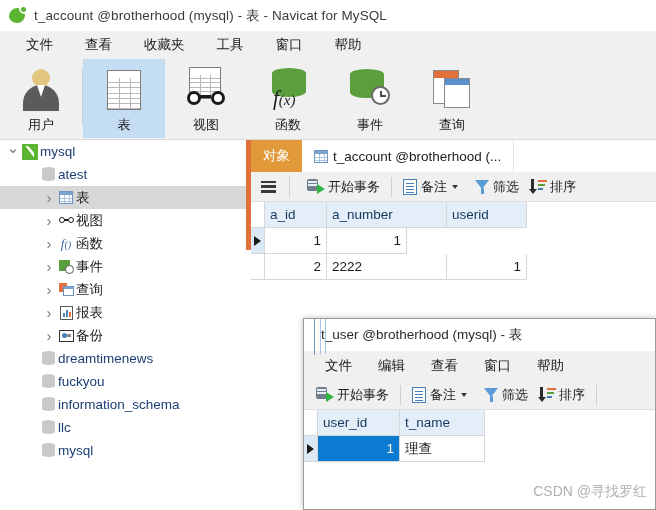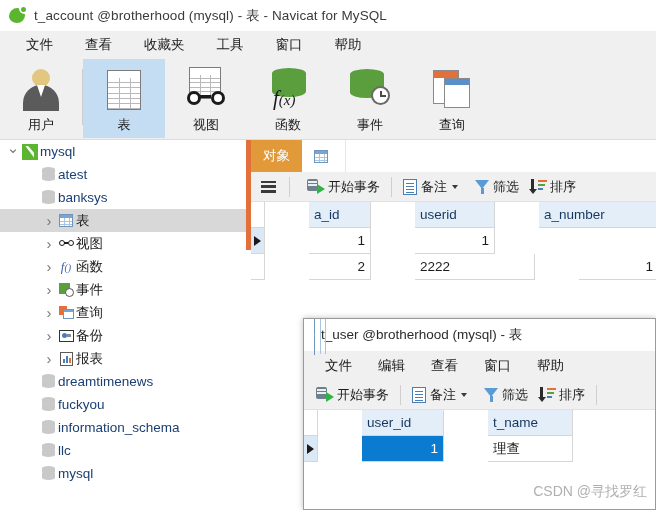--- a/index.html
+++ b/index.html
@@ -316,21 +316,21 @@
     border-top: 4.5px solid #3a3a3a;
   }
 
   
   .grid { position: absolute; left: 0; top: 62px; width: 405px; }
   .grow { display: flex; height: 26px; }
   .gcell {
     border-right: 1px solid #d6d6d6; border-bottom: 1px solid #d6d6d6;
     font-size: 13.5px; color: #1b1b1b;
     display: flex; align-items: center; padding: 0 5px;
-    background: #ffffff; white-space: nowrap; margin-left: 44px;
+    background: #ffffff; white-space: nowrap;
   }
   .gcell.hdr { background: #e3eef8; color: #15375e; }
   .gcell.num { justify-content: flex-end; }
   .gutter {
     width: 14px; flex: 0 0 14px; border-right: 1px solid #d6d6d6;
     border-bottom: 1px solid #d6d6d6; background: #ffffff;
     display: flex; align-items: center; justify-content: center;
   }
   .gutter.hdr { background: #ffffff; border-bottom: 1px solid #d6d6d6; }
   .gutter.cur { background: #dbe9f6; }
@@ -516,34 +516,20 @@
           <span class="db-small">
             <i class="d" style="top:0;background:#c9c9c9"></i>
             <i class="b" style="top:2.3px;height:4px;background:#c9c9c9"></i>
             <i class="d" style="top:4.6px;background:#c9c9c9"></i>
             <i class="b" style="top:6.9px;height:4px;background:#c9c9c9"></i>
             <i class="d" style="top:9.2px;background:#c9c9c9"></i>
           </span>
         </span>
         <span class="label">atest</span>
       </div>
-      <div class="tree-row">
-        <span style="width: 24px; flex: 0 0 auto;"></span>
-        <span class="chev "></span>
-        <span class="tico">
-          <span class="db-small">
-            <i class="d" style="top:0;background:#c9c9c9"></i>
-            <i class="b" style="top:2.3px;height:4px;background:#c9c9c9"></i>
-            <i class="d" style="top:4.6px;background:#c9c9c9"></i>
-            <i class="b" style="top:6.9px;height:4px;background:#c9c9c9"></i>
-            <i class="d" style="top:9.2px;background:#c9c9c9"></i>
-          </span>
-        </span>
-        <span class="label">banksys</span>
-      </div>
       <div class="tree-row sel">
         <span style="width: 42px; flex: 0 0 auto;"></span>
         <span class="chev right"></span>
         <span class="tico">
           <span class="grid-small">
             <i class="hh" style="display:block"></i>
             <i class="lv" style="left:4px"></i>
             <i class="lv" style="left:9px"></i>
             <i class="lh" style="top:6px"></i>
             <i class="lh" style="top:9px"></i>
@@ -592,38 +578,38 @@
               <i class="hh" style="display:block"></i>
             </span>
           </span>
         </span>
         <span class="label dark">查询</span>
       </div>
       <div class="tree-row">
         <span style="width: 42px; flex: 0 0 auto;"></span>
         <span class="chev right"></span>
         <span class="tico">
-          <span class="mini-backup">
-            <i class="bd"></i>
-            <i class="bs"></i>
-          </span>
-        </span>
-        <span class="label dark">备份</span>
-      </div>
-      <div class="tree-row">
-        <span style="width: 42px; flex: 0 0 auto;"></span>
-        <span class="chev right"></span>
-        <span class="tico">
           <span class="mini-report">
             <i class="rb1"></i>
             <i class="rb2"></i>
             <i class="rb3"></i>
           </span>
         </span>
         <span class="label dark">报表</span>
+      </div>
+      <div class="tree-row">
+        <span style="width: 42px; flex: 0 0 auto;"></span>
+        <span class="chev right"></span>
+        <span class="tico">
+          <span class="mini-backup">
+            <i class="bd"></i>
+            <i class="bs"></i>
+          </span>
+        </span>
+        <span class="label dark">备份</span>
       </div>
       <div class="tree-row">
         <span style="width: 24px; flex: 0 0 auto;"></span>
         <span class="chev "></span>
         <span class="tico">
           <span class="db-small">
             <i class="d" style="top:0;background:#c9c9c9"></i>
             <i class="b" style="top:2.3px;height:4px;background:#c9c9c9"></i>
             <i class="d" style="top:4.6px;background:#c9c9c9"></i>
             <i class="b" style="top:6.9px;height:4px;background:#c9c9c9"></i>
@@ -707,20 +693,21 @@
       <div class="tab active">
         <span class="tab-ic">
           <span class="grid-small">
               <i class="hh" style="display:block"></i>
             <i class="lv" style="left:4px"></i>
               <i class="lv" style="left:9px"></i>
             <i class="lh" style="top:6px"></i>
               <i class="lh" style="top:9px"></i>
             </span>
         </span>
+        <span>t_account @brotherhood (...</span>
       </div>
       <div class="tab-filler"></div>
     </div>
 
     <div class="tbar">
       <div class="tb-btn" style="padding:0 8px 0 10px;">
         <span class="hamburger">
             <i></i>
             <i></i>
             <i></i>
@@ -760,22 +747,22 @@
             <i class="l3"></i>
         </span>
         <span>排序</span>
       </div>
     </div>
 
     <div class="grid" id="grid-main">
         <div class="grow">
           <div class="gutter hdr"></div>
           <div class="gcell hdr" style="width: 62px; flex: 0 0 62px;">a_id</div>
+          <div class="gcell hdr" style="width: 120px; flex: 0 0 120px;">a_number</div>
           <div class="gcell hdr" style="width: 80px; flex: 0 0 80px;">userid</div>
-          <div class="gcell hdr" style="width: 120px; flex: 0 0 120px;">a_number</div>
         </div>
         <div class="grow">
           <div class="gutter cur">
             <span class="rowmark"></span>
           </div>
           <div class="gcell num" style="width: 62px; flex: 0 0 62px;">1</div>
           <div class="gcell num" style="width: 80px; flex: 0 0 80px;">1</div>
         </div>
         <div class="grow">
           <div class="gutter"></div>

